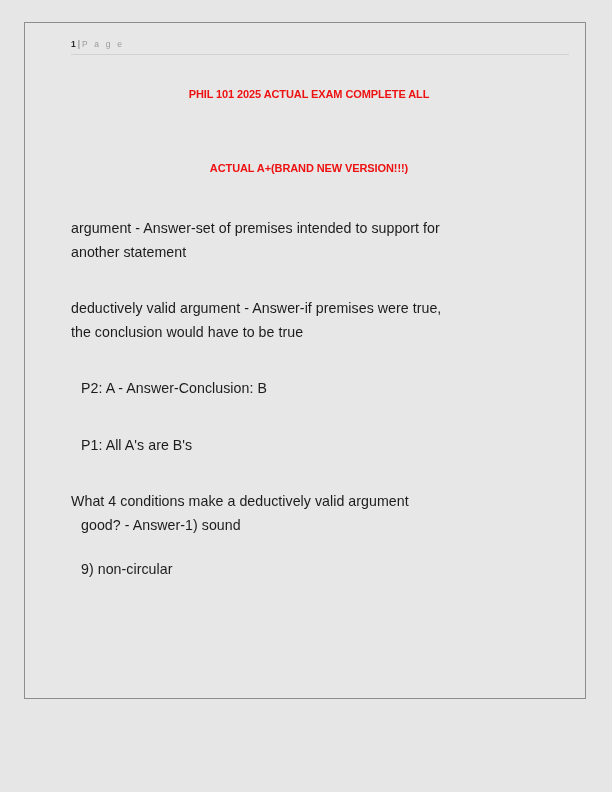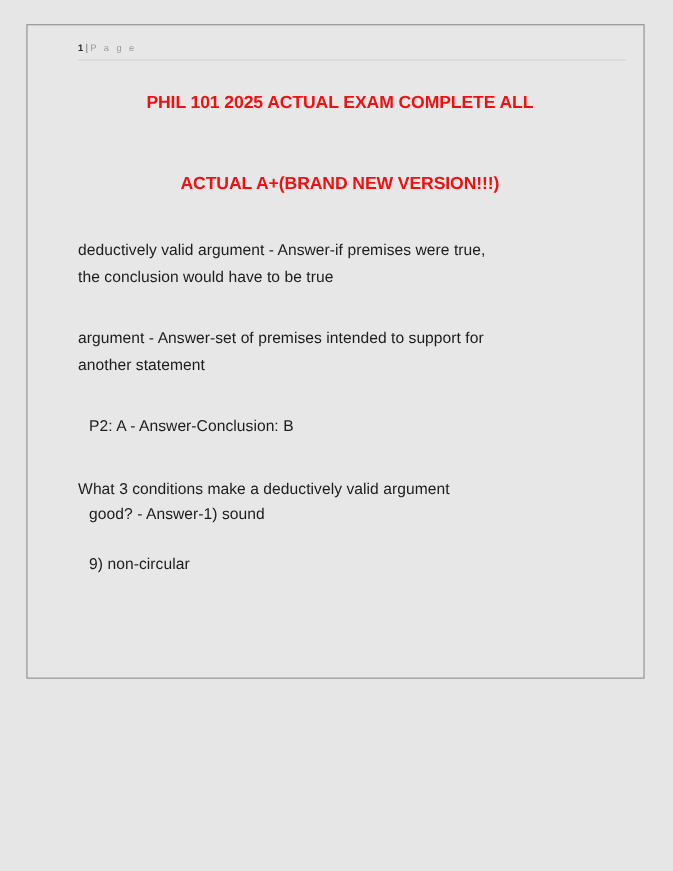--- a/index.html
+++ b/index.html
@@ -12,21 +12,21 @@
     background: #e6e6e6;
     font-family: "Liberation Sans", sans-serif;
     overflow: hidden;
   }
 
   .page-sheet {
     position: absolute;
     left: 24px;
     top: 22px;
     width: 562px;
-    height: 595px;
+    height: 677px;
     box-sizing: border-box;
     background: #e7e7e7;
     border: 1px solid #8d8d8d;
   }
 
   .page-inner {
     position: absolute;
     left: 0;
     top: 0;
     right: 0;
@@ -69,21 +69,21 @@
     height: 1px;
     background: #d2d2d2;
   }
 
   
   .doc-title {
     margin: 19px 0 0 0;
     padding: 0 18px 0 10px;
     text-align: center;
     color: #ed1111;
-    font-size: 16px;
+    font-size: 11px;
     font-weight: bold;
     line-height: 24.5px;
     letter-spacing: -0.1px;
   }
 
   
   .doc-body {
     margin-top: 37px;
     padding-right: 8px;
   }
@@ -124,37 +124,38 @@
     <h1 class="doc-title">
       <span>PHIL 101 2025 ACTUAL EXAM COMPLETE ALL</span><br>
       <br>
       <br>
       <span>ACTUAL A+(BRAND NEW VERSION!!!)</span>
     </h1>
 
     <div class="doc-body">
 
       <div class="qa-block">
-        <p class="qa-line">deductively valid argument - Answer-if premises were true,</p>
-        <p class="qa-line wrap">the conclusion would have to be true</p>
+        <p class="qa-line">argument - Answer-set of premises intended to support for</p>
+        <p class="qa-line wrap">another statement</p>
       </div>
 
       <div class="qa-block">
-        <p class="qa-line">argument - Answer-set of premises intended to support for</p>
-        <p class="qa-line wrap">another statement</p>
+        <p class="qa-line">deductively valid argument - Answer-if premises were true,</p>
+        <p class="qa-line wrap">the conclusion would have to be true</p>
       </div>
 
       <div class="qa-block">
         <p class="qa-line indent-sm">P2: A - Answer-Conclusion: B</p>
       </div>
 
       <div class="qa-block">
+        <p class="qa-line indent-sm">P1: All A's are B's</p>
       </div>
 
       <div class="qa-block">
-        <p class="qa-line">What 3 conditions make a deductively valid argument</p>
+        <p class="qa-line">What 4 conditions make a deductively valid argument</p>
         <p class="qa-line wrap indent-sm">good? - Answer-1) sound</p>
         <p class="qa-line indent-sm">9) non-circular</p>
       </div>
 
     </div>
   </div>
 </div>
 
 </body></html>

